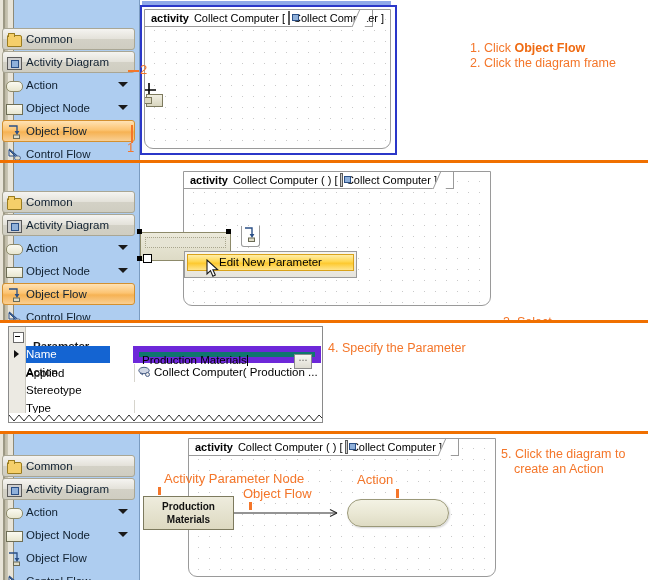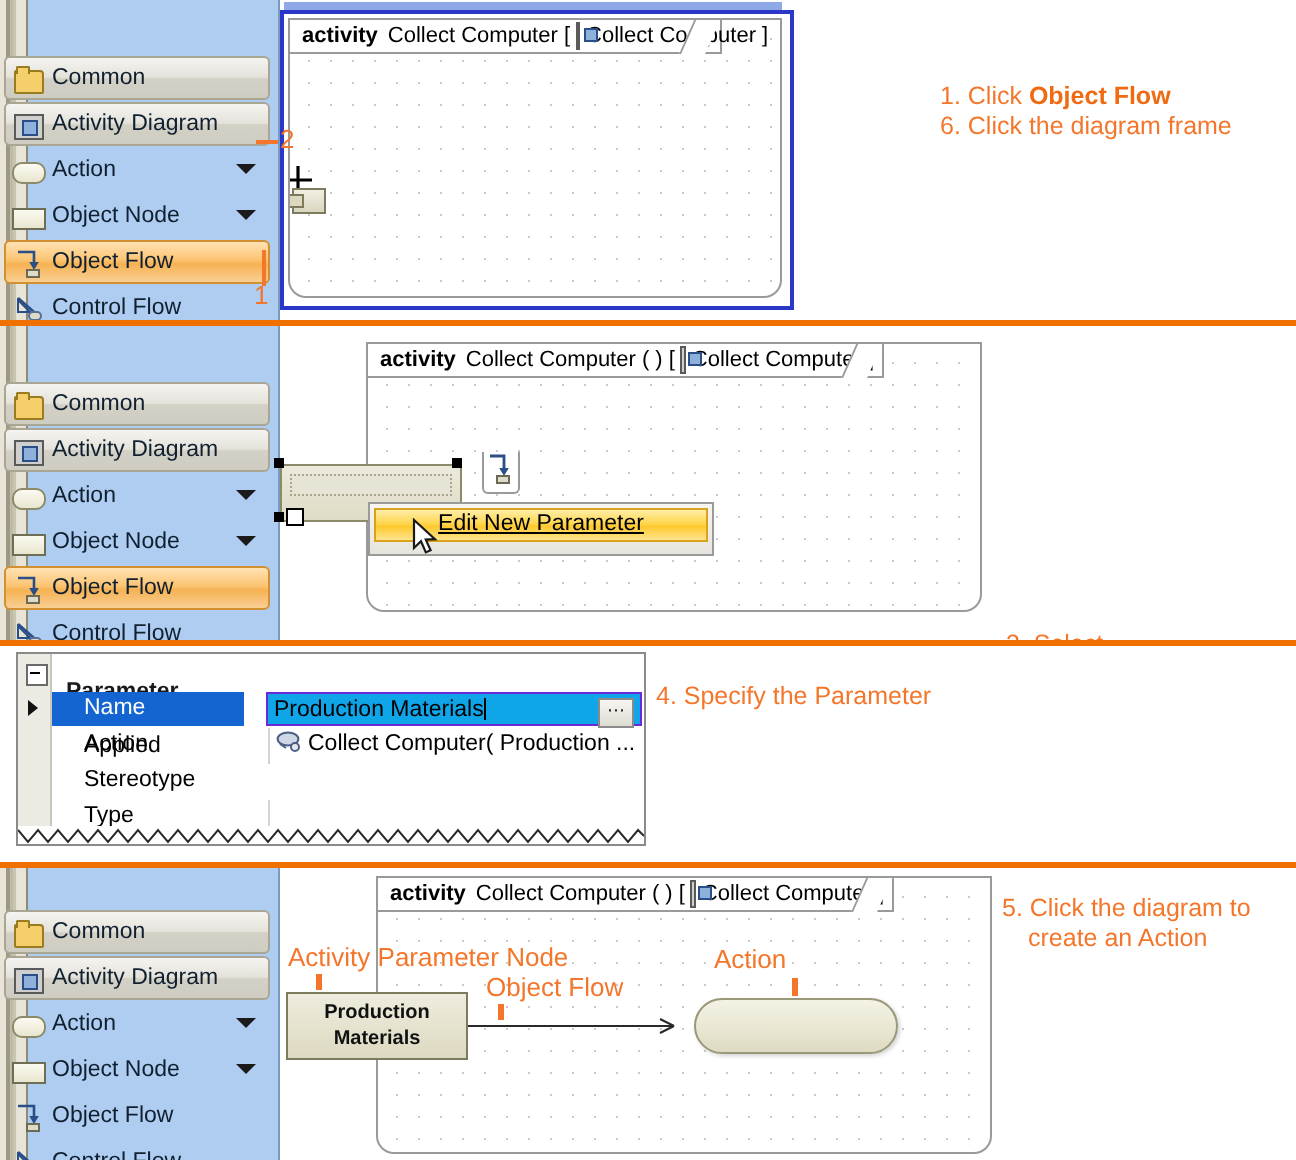--- a/index.html
+++ b/index.html
@@ -50,21 +50,21 @@
              background:linear-gradient(to bottom,#fbfaf1,#e8e6cf);border:1px solid #6e6e55;}
 
   
   .frame{position:absolute;background:#ffffff;border:1px solid #9a9a9a;border-radius:0 0 9px 9px;
          overflow:hidden;}
   .frame-grid{position:absolute;inset:0;
       background-image:radial-gradient(circle,#c9c9c9 0.6px,transparent 0.7px);
       background-size:11px 11px;background-position:4px 4px;}
   .frame-hdr{position:absolute;left:-1px;top:-1px;height:17px;background:#fff;
              border:1px solid #9a9a9a;border-left:none;border-top:none;
-             display:flex;align-items:center;padding:0 4px 0 7px;white-space:nowrap;
+             display:flex;align-items:center;padding:0 16px 0 7px;white-space:nowrap;
              font-size:11px;}
   .frame-hdr .kw{font-weight:bold;margin-right:5px;}
   .hdr-ico{display:inline-block;width:13px;height:12px;background:#cfcfcf;border:1px solid #5a5a5a;
            position:relative;margin:0 3px;vertical-align:-2px;}
   .hdr-ico:after{content:"";position:absolute;left:3px;top:2px;width:5px;height:5px;
            border:1px solid #2a4f86;background:#8fb0da;}
   .hdr-notch{position:absolute;right:-1px;top:-1px;width:12px;height:19px;background:#fff;
              border-left:1px solid #9a9a9a;transform:skewX(-24deg);transform-origin:top left;}
 
   .sel-border{position:absolute;border:2px solid #2b37c8;background:transparent;}
@@ -76,42 +76,42 @@
   .ann-lbl{position:absolute;color:#f4762a;font-size:13px;white-space:nowrap;}
   .tick{position:absolute;background:#f4762a;}
   .num{position:absolute;color:#f4762a;font-size:13px;}
 
   
   .apn{position:absolute;background:linear-gradient(to bottom,#eceadb,#dedbc6);
        border:1px solid #8d8a6a;}
   .handle{position:absolute;width:5px;height:5px;background:#000;}
   .handle.w{background:#fff;border:1px solid #000;width:7px;height:7px;}
   .ctx{position:absolute;background:linear-gradient(to bottom,#f6f5f0,#e6e4dc);
-       border:1px solid #9a9a9a;padding:2px;text-decoration:underline;}
+       border:1px solid #9a9a9a;padding:2px;}
   .ctx-item{background:linear-gradient(to bottom,#ffeea8 0%,#ffd64e 45%,#fdc92f 55%,#ffe58d 100%);
             border:1px solid #d9a21a;height:15px;line-height:15px;text-align:center;
             font-size:11.5px;color:#000;}
   .oflow-tool{position:absolute;width:17px;height:20px;background:#fff;border:1px solid #9a9a9a;
               border-radius:0 0 3px 3px;border-top:none;}
 
   
   .ptable{position:absolute;background:#fff;border:1px solid #8a8a8a;overflow:hidden;}
   .pt-gutter{position:absolute;left:0;top:0;width:16px;height:100%;background:#eceae3;
              border-right:1px solid #c8c6bd;}
   .pt-row{position:absolute;left:0;right:0;height:17px;display:flex;align-items:center;}
   .pt-grp{font-weight:bold;font-size:11.5px;padding-left:24px;color:#1a1a1a;margin-top:18px;}
   .pt-expander{position:absolute;left:4px;top:4px;width:9px;height:9px;border:1px solid #6a6a6a;
                background:#fff;}
   .pt-expander:before{content:"";position:absolute;left:1px;top:3px;width:5px;height:1px;background:#000;}
-  .pt-key{position:absolute;left:17px;width:96px;height:17px;line-height:17px;padding-left:16px;
+  .pt-key{position:absolute;left:17px;width:84px;height:17px;line-height:17px;padding-left:0;
           font-size:11.5px;box-sizing:border-box;}
   .pt-key.selk{background:#1464d2;color:#fff;}
   .pt-val{position:absolute;left:125px;right:0;height:17px;line-height:17px;padding-left:3px;
           font-size:11.5px;border-left:1px solid #d6d4cc;box-sizing:border-box;}
-  .pt-val.edit{background:#0ea5e9;border:1px solid #6d28d9;}
+  .pt-val.edit{background:#0f766e;border:6px solid #6d28d9;}
   .caretbar{display:inline-block;width:1px;height:11px;background:#000;vertical-align:-2px;}
   .dots-btn{position:absolute;right:3px;top:2px;width:16px;height:13px;
             background:linear-gradient(to bottom,#f7f6f2,#dedcd2);border:1px solid #8a8a8a;
             font-size:9px;line-height:11px;text-align:center;color:#222;}
   .rowarrow{position:absolute;left:5px;top:4px;width:0;height:0;
             border-top:4px solid transparent;border-bottom:4px solid transparent;border-left:5px solid #111;}
   .owner-ico{display:inline-block;width:13px;height:10px;position:relative;vertical-align:-1px;margin-right:3px;}
   .zigzag{position:absolute;left:0;right:0;bottom:0;height:9px;}
 
   
@@ -204,21 +204,21 @@
                 background:#ddd9c1;border:1px solid #7d7a5e;"></div>
   </div>
 
   <div class="tick" style="left:128px;top:70px;width:11px;height:2px;"></div>
   <div class="num" style="left:140px;top:62px;">2</div>
   <div class="tick" style="left:131px;top:125px;width:2px;height:18px;"></div>
   <div class="num" style="left:127px;top:140px;">1</div>
 
   <div class="ann" style="left:470px;top:41px;">
     <div><span>1. Click </span><b>Object Flow</b></div>
-    <div>6. Click the diagram frame</div>
+    <div>2. Click the diagram frame</div>
   </div>
 </div>
 
 <div class="sep" style="top:160px;"></div>
 
 <div class="panel" style="top:163px;height:157px;">
 
   <div class="palette" style="left:0;top:0;width:139px;height:157px;">
     <div class="pal-edge">
       <div class="pal-edge-strip"></div>
@@ -443,21 +443,21 @@
       <path d="M148 6 L141 2.5 M148 6 L141 9.5" stroke="#2a2a2a" stroke-width="1.1" fill="none"></path>
     </svg>
     <div class="actnode" style="left:158px;top:60px;width:100px;height:26px;"></div>
   </div>
 
   <div class="apnode" style="left:143px;top:62px;width:89px;height:32px;">
     <span>Production</span>
     <span>Materials</span>
   </div>
 
-  <div class="ann-lbl" style="left:144px;top:37px;">Activity Parameter Node</div>
+  <div class="ann-lbl" style="left:164px;top:37px;">Activity Parameter Node</div>
   <div class="tick" style="left:158px;top:53px;width:3px;height:8px;"></div>
 
   <div class="ann-lbl" style="left:243px;top:52px;">Object Flow</div>
   <div class="tick" style="left:249px;top:68px;width:3px;height:8px;"></div>
 
   <div class="ann-lbl" style="left:357px;top:38px;">Action</div>
   <div class="tick" style="left:396px;top:55px;width:3px;height:9px;"></div>
 
   <div class="ann" style="left:501px;top:13px;">
     <div>5. Click the diagram to</div>

